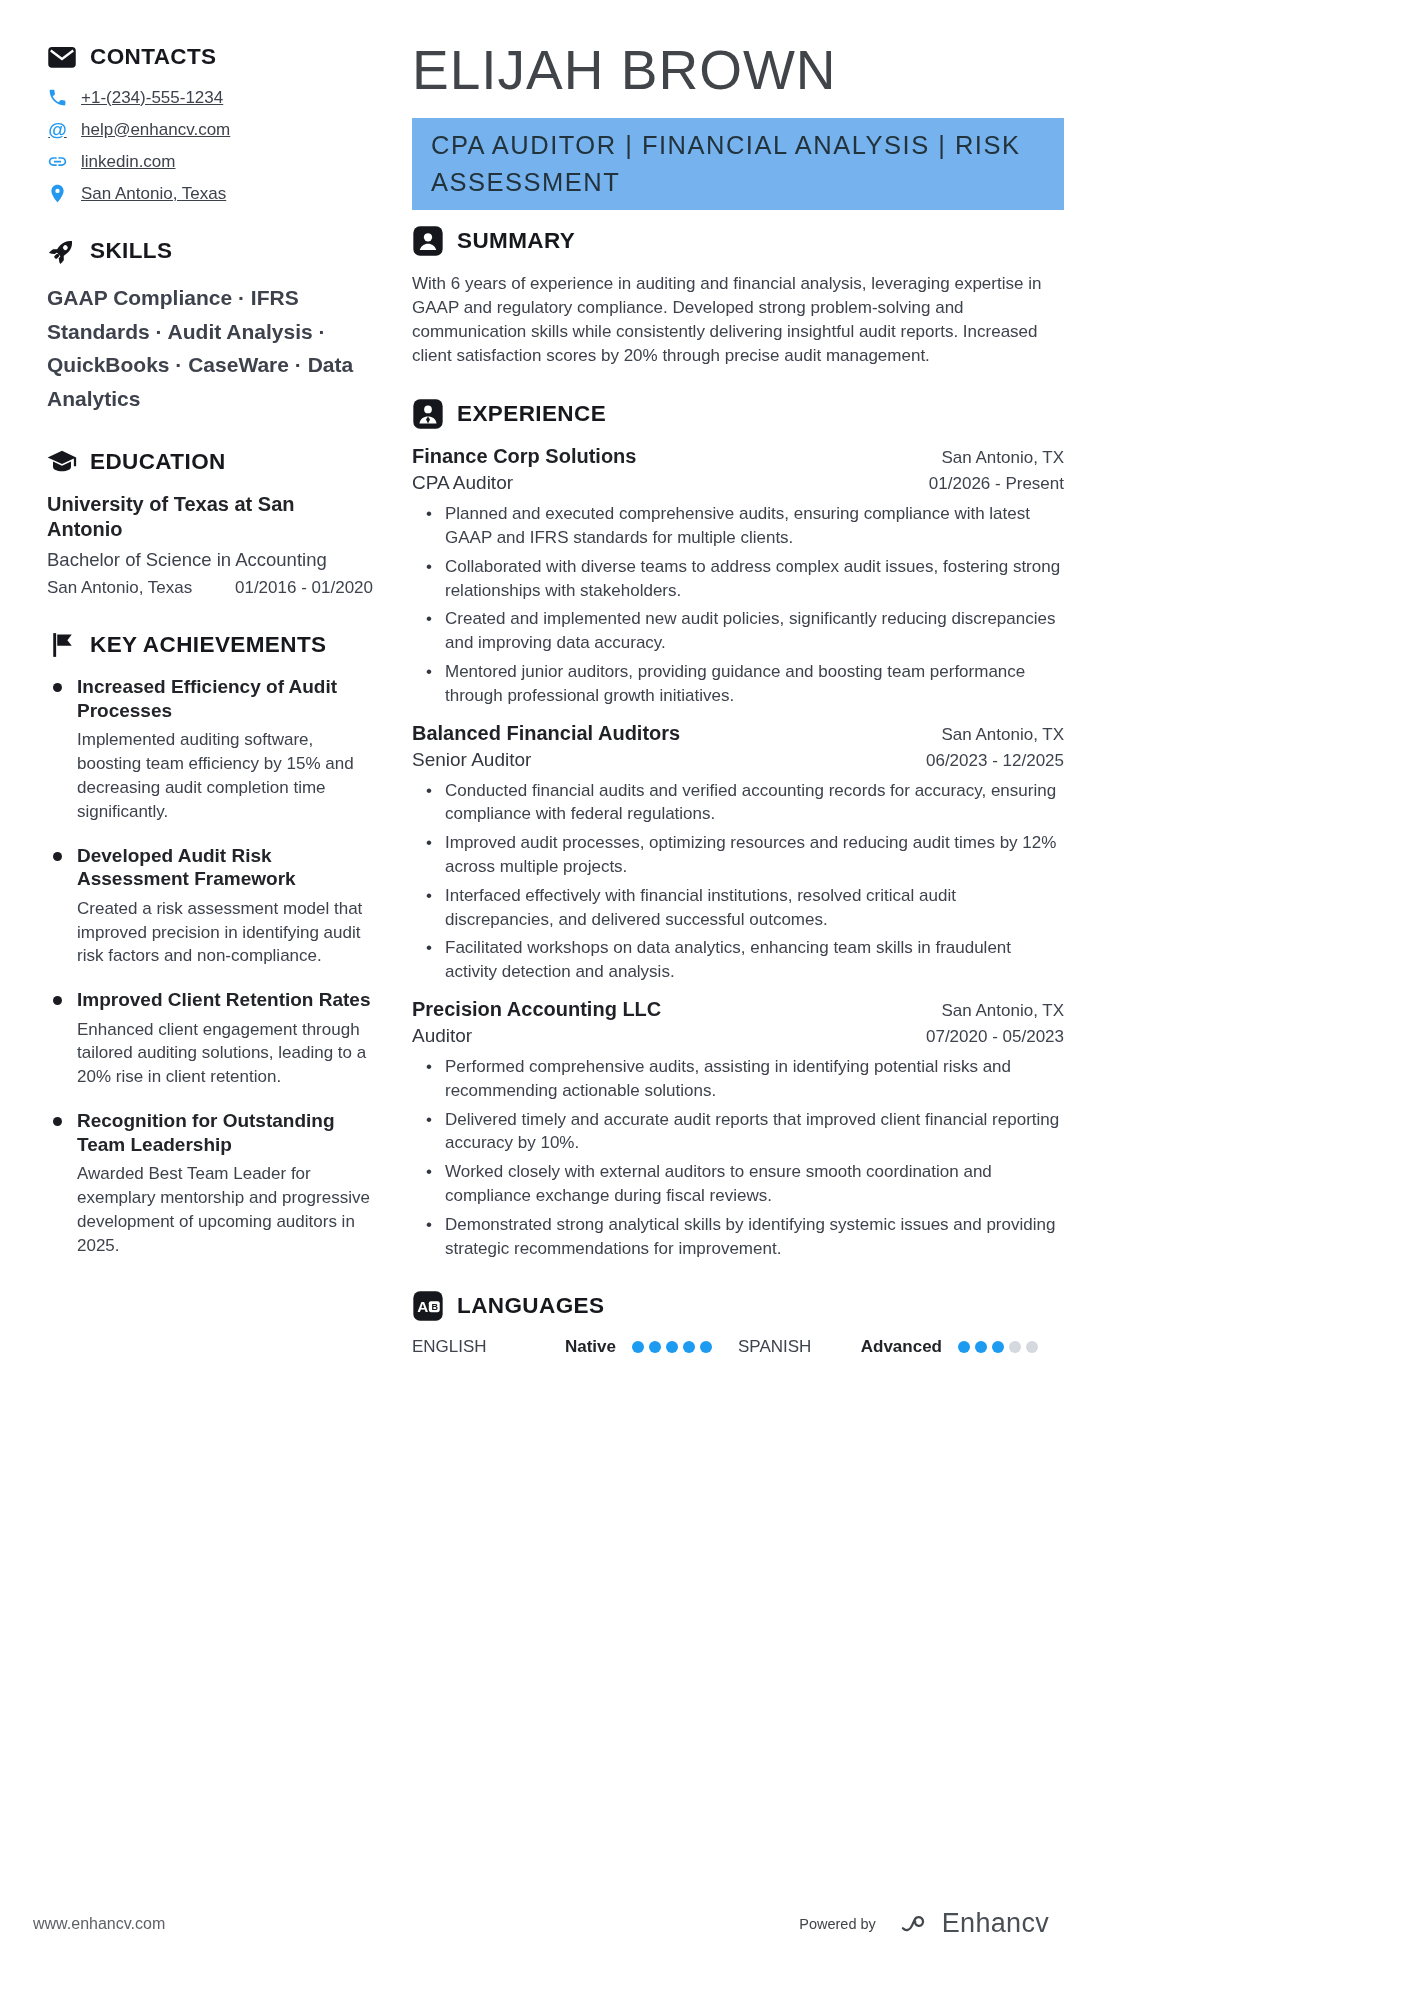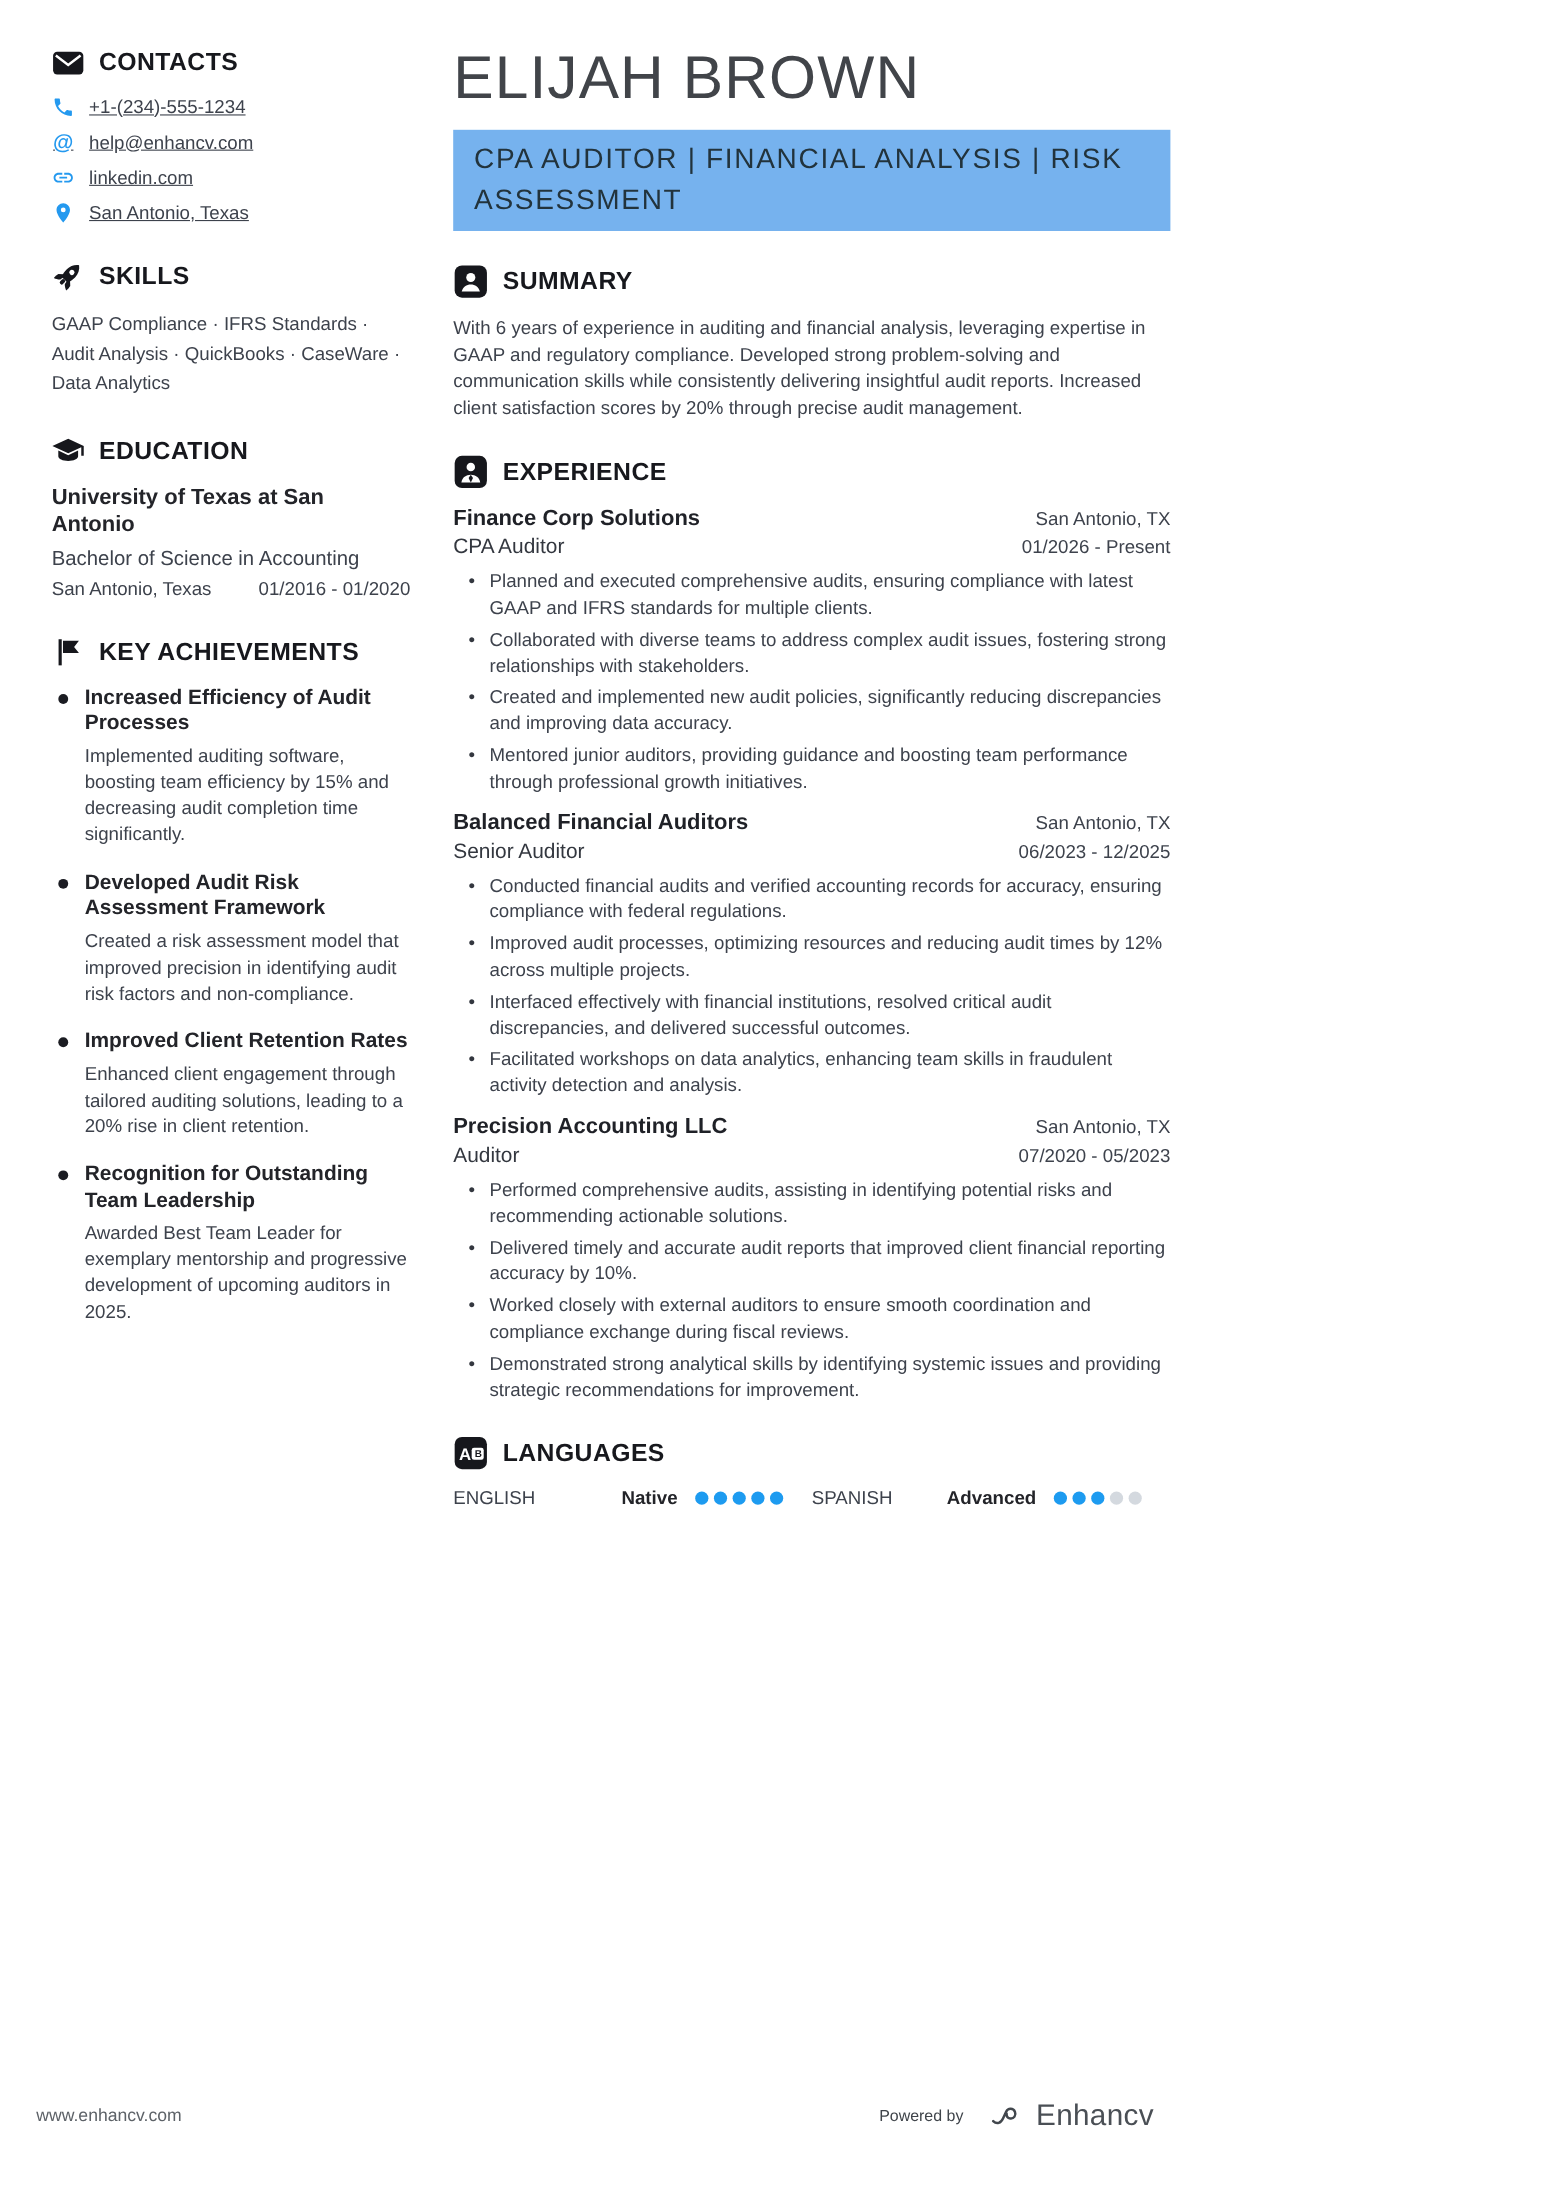--- a/index.html
+++ b/index.html
@@ -34,39 +34,39 @@
   .fill-white{fill:#ffffff;}
   .fill-blue{fill:var(--icon-blue);}
   .stroke-white{stroke:#ffffff;}
 
   
   .contact-row{display:flex;align-items:center;gap:13px;margin-bottom:11px;font-size:17px;color:var(--body-ink);text-decoration:underline;}
   .cic{width:21px;height:21px;flex:none;}
   .at-glyph{width:21px;text-align:center;font-size:19px;font-weight:700;color:var(--icon-blue);flex:none;line-height:21px;}
 
   
-  .skills-text{font-size:17px;line-height:1.6;color:var(--body-ink);}
+  .skills-text{font-size:21px;line-height:1.6;color:var(--body-ink);font-weight:bold;}
 
   
   .edu-school{font-size:20px;font-weight:700;color:var(--ink-2);line-height:1.25;margin:0;}
   .edu-degree{font-size:18.5px;margin-top:7px;color:var(--body-ink);}
   .edu-meta{display:flex;justify-content:space-between;font-size:17px;margin-top:7px;color:var(--body-ink);}
 
   
   .ach-item{display:flex;gap:15px;margin-bottom:20px;}
   .ach-dot{width:9px;height:9px;border-radius:50%;background:#1b1c22;margin-top:8px;margin-left:6px;flex:none;}
   .ach-title{font-size:19px;font-weight:700;color:var(--ink-2);line-height:1.24;margin:0 0 6px 0;}
   .ach-desc{font-size:17px;line-height:1.4;color:var(--body-ink);}
 
   
   .name{font-size:55px;font-weight:500;color:#414449;letter-spacing:1px;line-height:1.05;margin:0 0 18px 0;}
   .headline{
     background:var(--accent-blue);color:#22333c;
     font-size:25.5px;font-weight:500;letter-spacing:1.5px;line-height:1.45;
-    padding:9px 19px;margin-bottom:30px;text-transform:uppercase;width:100%;
+    padding:9px 19px;margin-bottom:15px;text-transform:uppercase;width:100%;
   }
   .summary-text{font-size:17px;line-height:1.42;color:var(--body-ink);}
 
   
   .job{margin-bottom:14px;}
   .job-row{display:flex;justify-content:space-between;align-items:baseline;}
   .job-row + .job-row{margin-top:4px;}
   .job-company{font-size:20px;font-weight:700;color:#1f2127;margin:0;}
   .job-role{font-size:19px;color:#33373f;}
   .job-meta{font-size:17px;color:var(--body-ink);}

